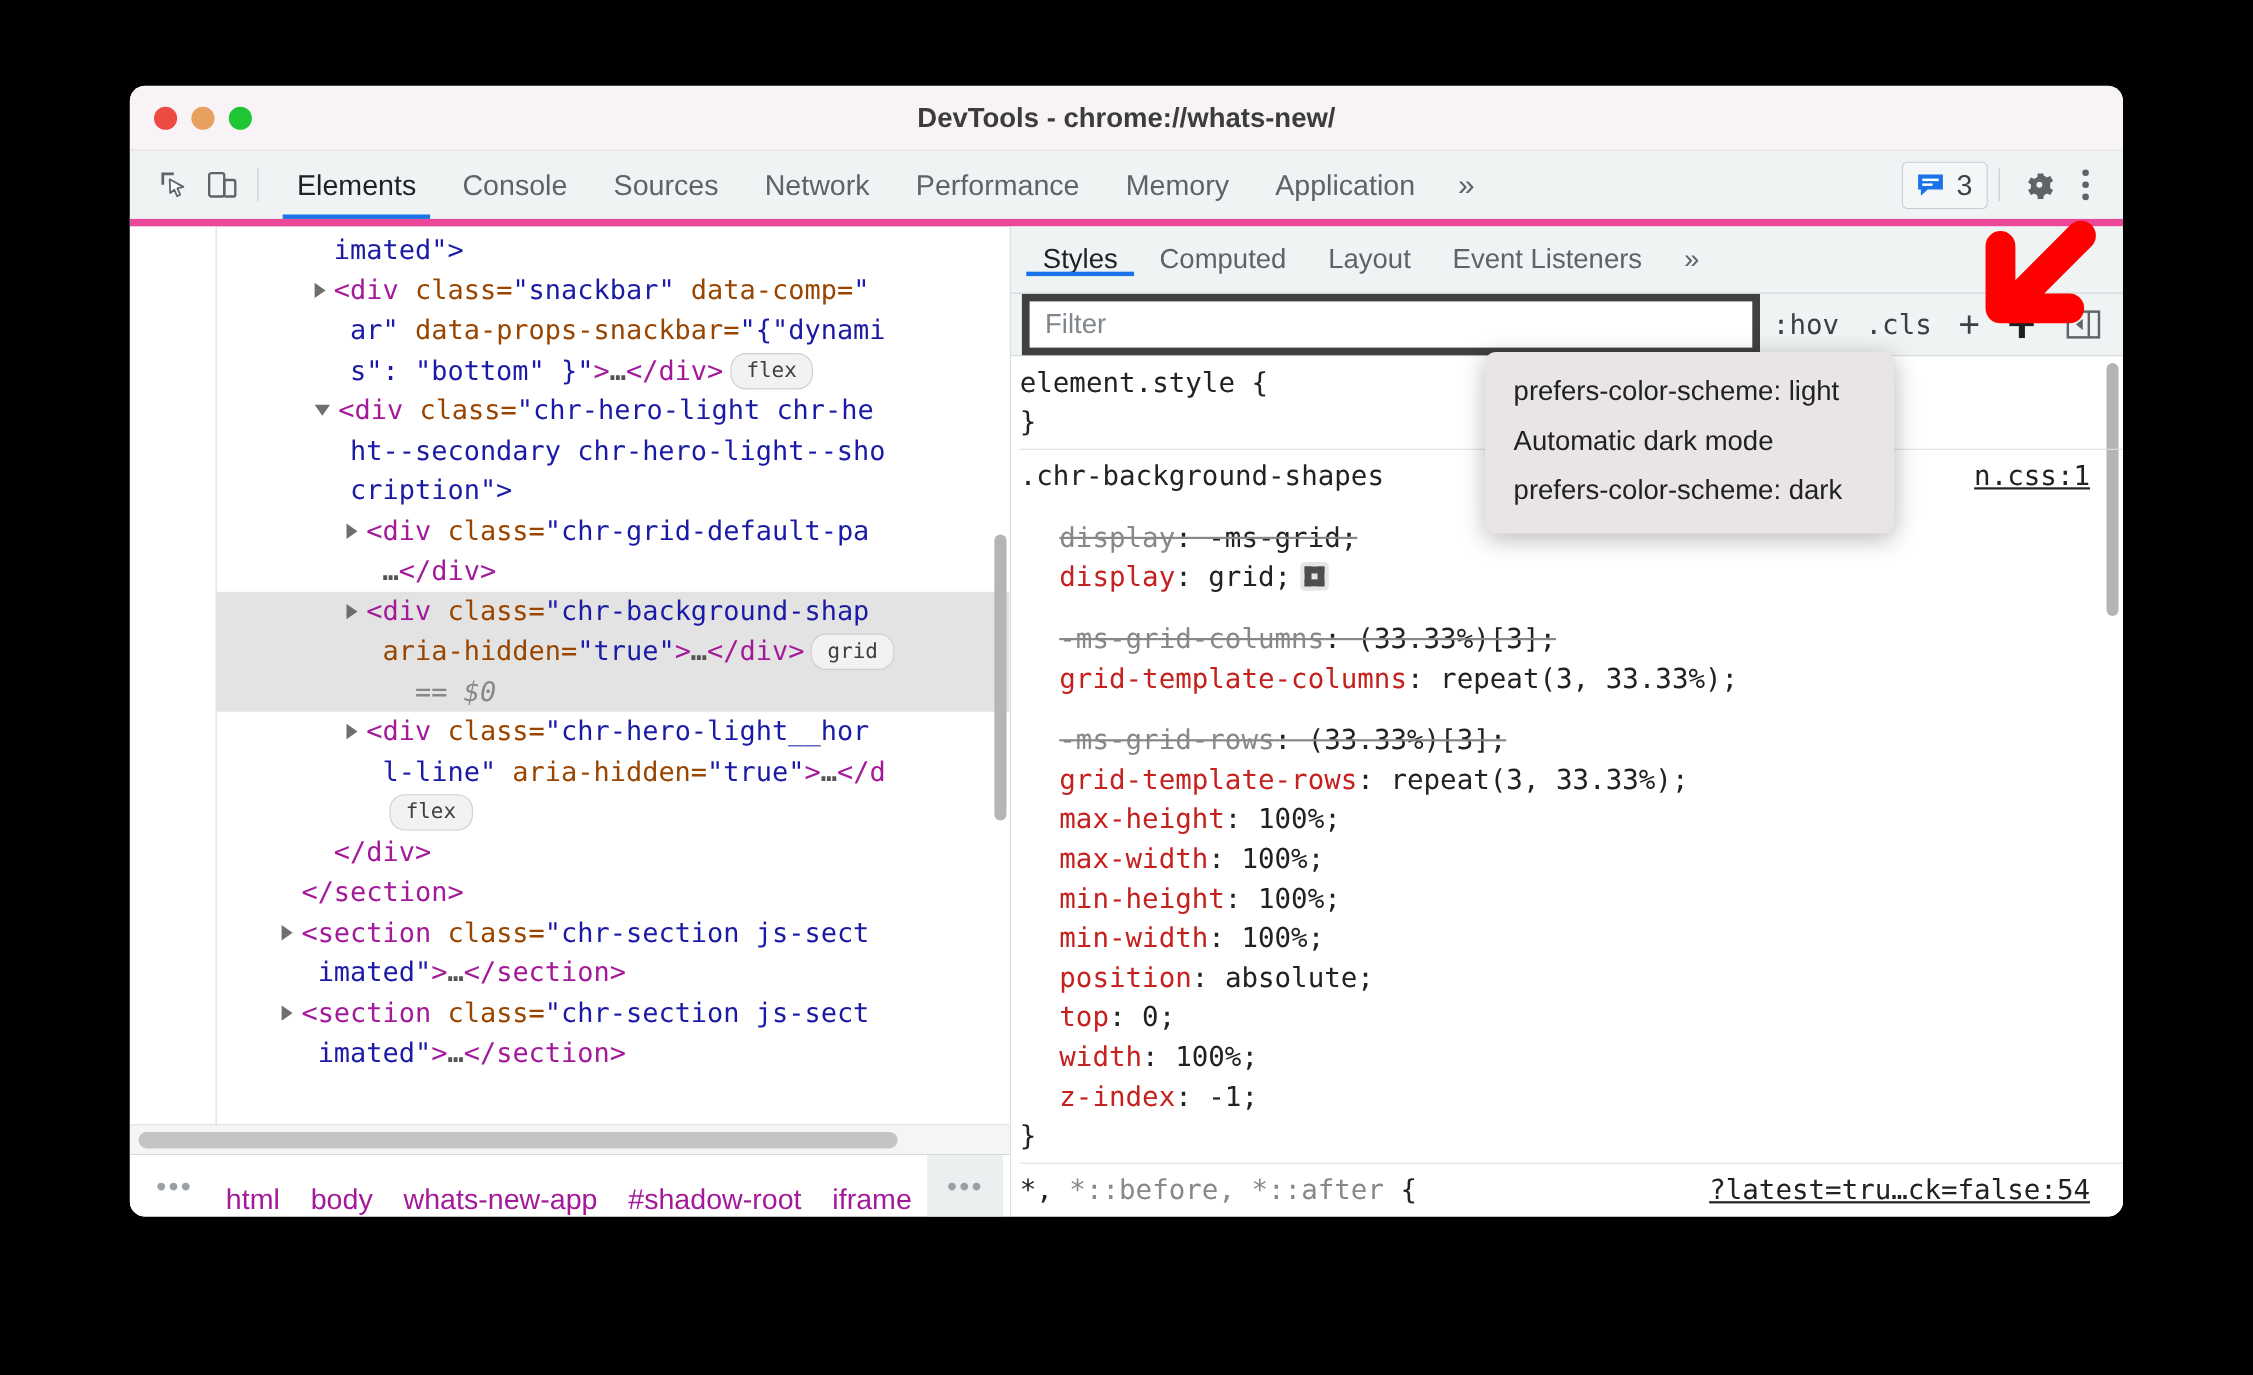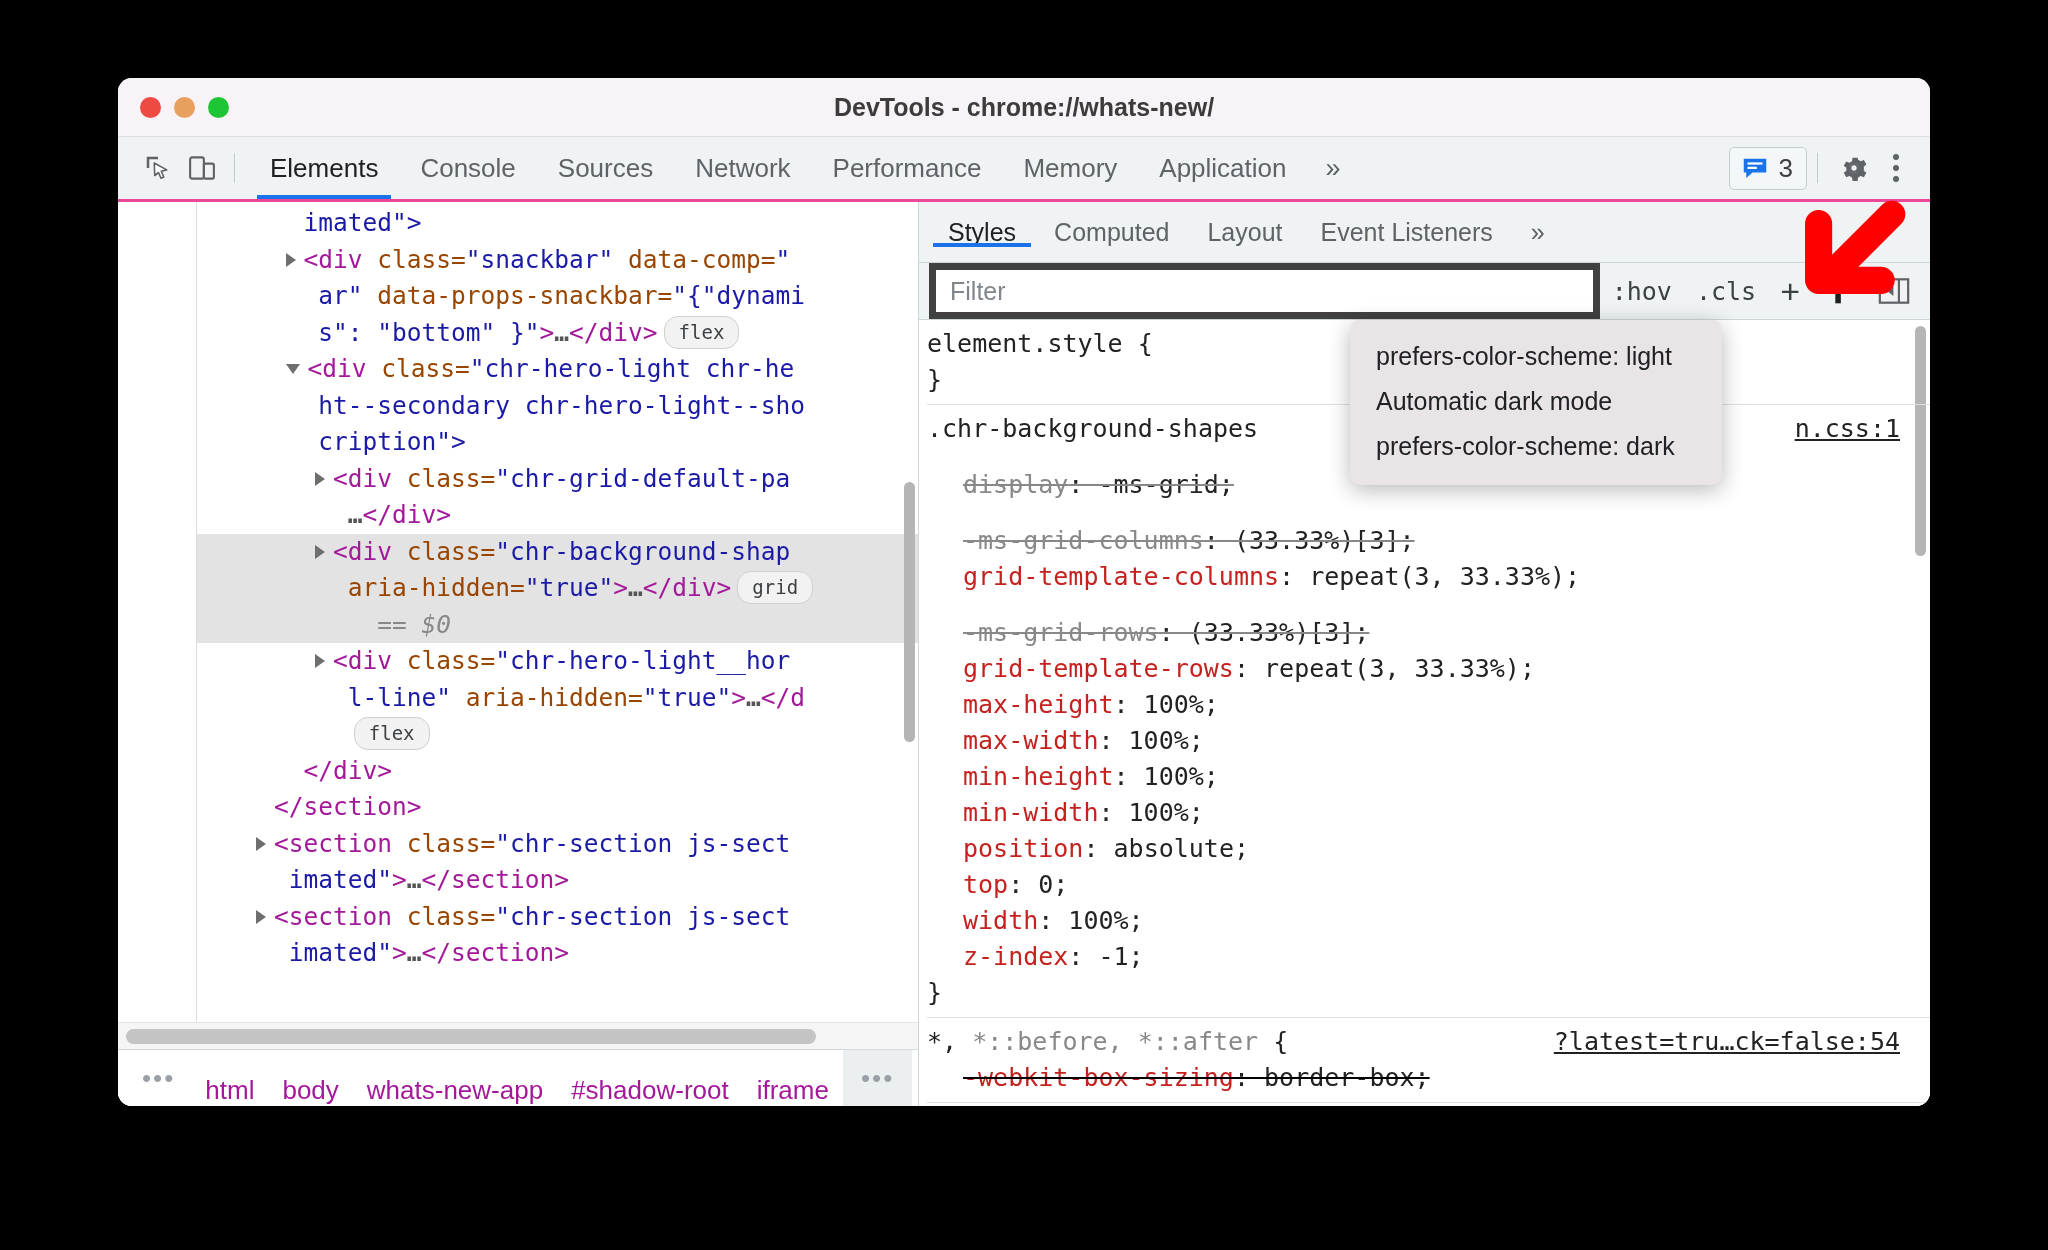--- a/index.html
+++ b/index.html
@@ -55,21 +55,21 @@
     font-weight: bold;
     color: #3c3c3c;
     letter-spacing: 0px;
   }
 
   
   .dt-toolbar {
     height: 62px;
     flex: 0 0 62px;
     background: #eff3f4;
-    border-bottom: 3px solid #ec4899;
+    border-bottom: 7px solid #ec4899;
     display: flex;
     align-items: center;
     padding: 0 14px 0 18px;
   }
   .tb-icon-btn {
     width: 44px; height: 44px;
     display: flex; align-items: center; justify-content: center;
     border-radius: 4px;
   }
   .tb-sep {
@@ -563,20 +563,21 @@
 
         <div class="rules" id="rules">
           <div class="styles-vscroll"></div>
         <div class="rule-block">
               <div class="rule-sel"><span>element.style {</span></div>
               <div class="rule-sel">}</div>
             </div>
             <div class="rule-block">
               <div class="rule-sel"><span>.chr-background-shapes</span><span class="src-link">n.css:1</span></div>
               <div class="decl strike"><span class="prop">display</span><span class="pval">: -ms-grid;</span></div>
+              <div class="decl"><span class="prop">display</span><span class="pval">: grid;</span><span class="grid-badge"></span></div>
               <div class="decl strike"><span class="prop">-ms-grid-columns</span><span class="pval">: (33.33%)[3];</span></div>
               <div class="decl"><span class="prop">grid-template-columns</span><span class="pval">: repeat(3, 33.33%);</span></div>
               <div class="decl strike"><span class="prop">-ms-grid-rows</span><span class="pval">: (33.33%)[3];</span></div>
               <div class="decl"><span class="prop">grid-template-rows</span><span class="pval">: repeat(3, 33.33%);</span></div>
               <div class="decl"><span class="prop">max-height</span><span class="pval">: 100%;</span></div>
               <div class="decl"><span class="prop">max-width</span><span class="pval">: 100%;</span></div>
               <div class="decl"><span class="prop">min-height</span><span class="pval">: 100%;</span></div>
               <div class="decl"><span class="prop">min-width</span><span class="pval">: 100%;</span></div>
               <div class="decl"><span class="prop">position</span><span class="pval">: absolute;</span></div>
               <div class="decl"><span class="prop">top</span><span class="pval">: 0;</span></div>

